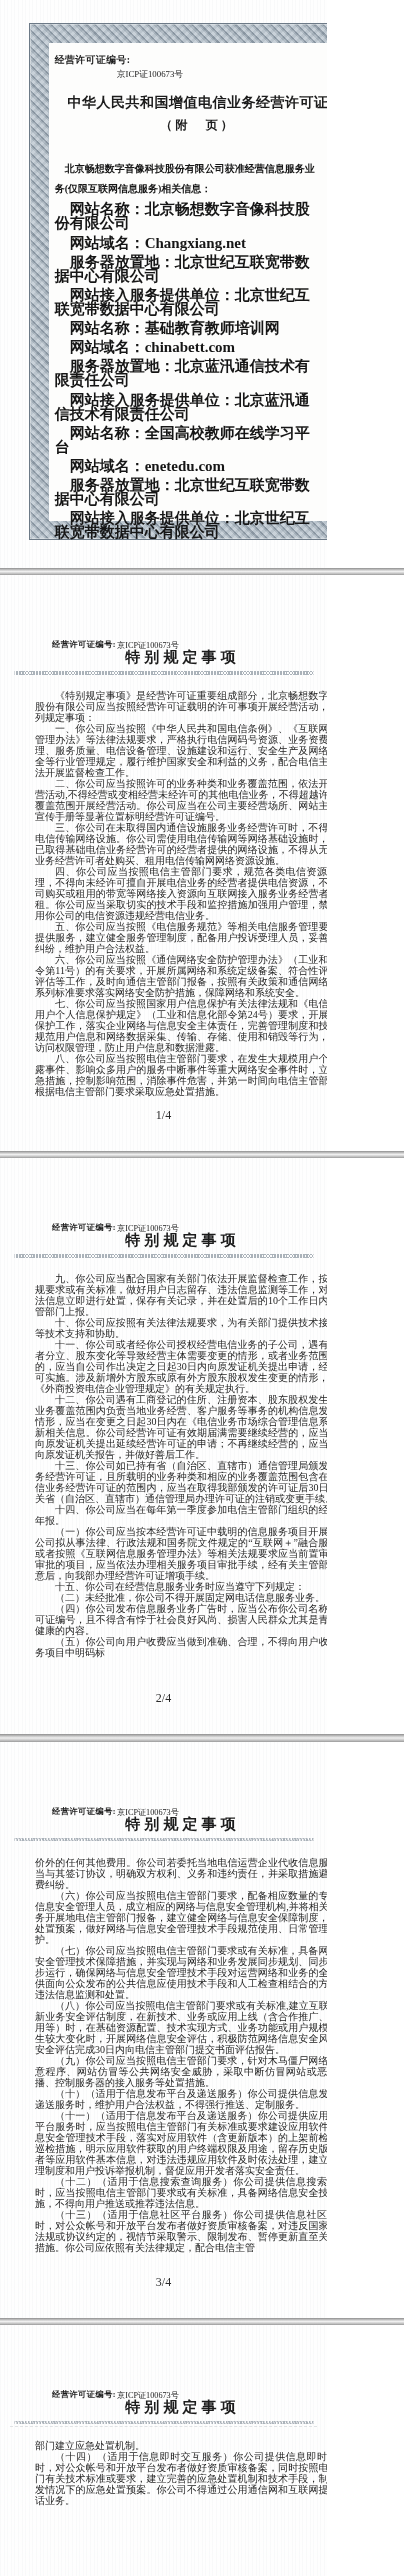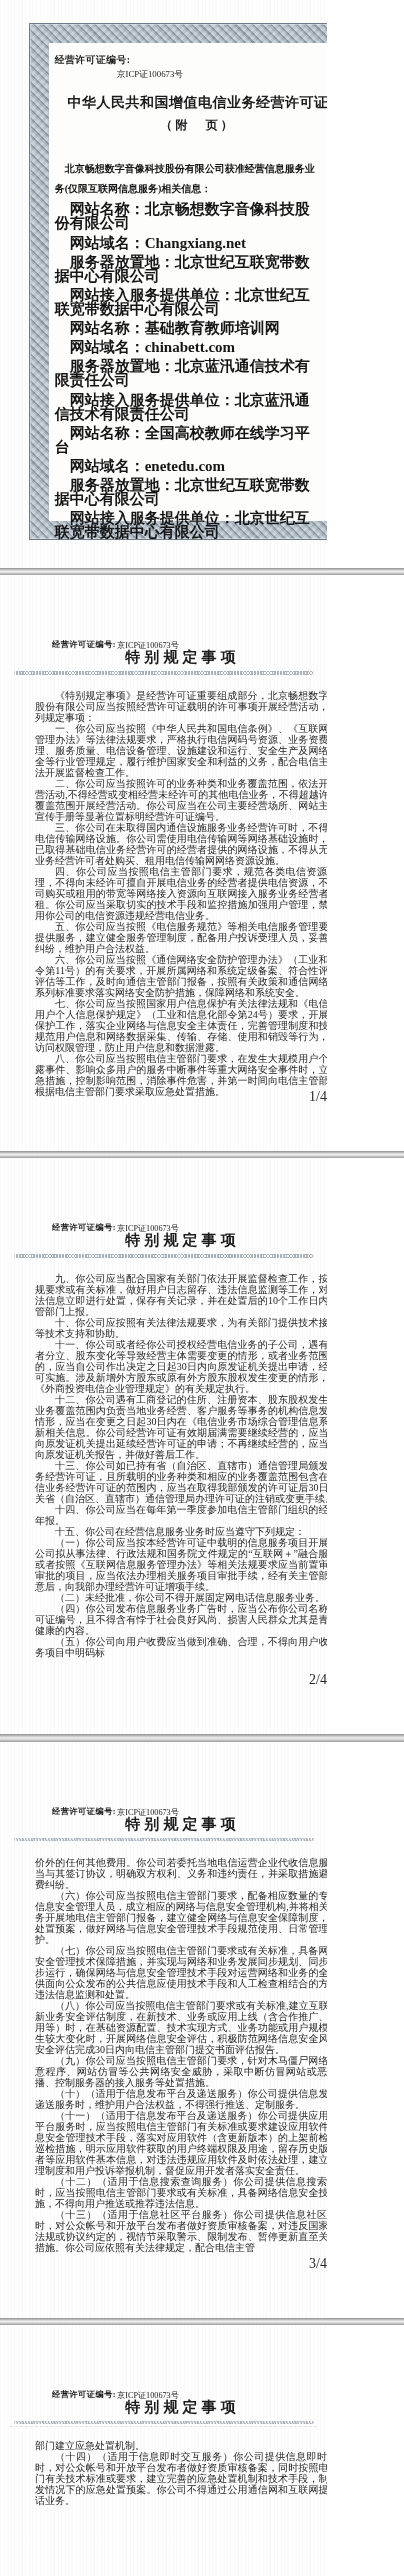--- a/index.html
+++ b/index.html
@@ -31,21 +31,21 @@
   .pt-licnum{position:absolute;top:65px;left:117px;font-size:8.2px;}
   .pt-title{position:absolute;top:73px;left:0;width:100%;text-align:center;font-size:15px;font-weight:bold;letter-spacing:4.1px;margin-left:19px;}
   .zigzag{position:absolute;top:96px;left:50%;transform:translateX(-50%);width:299px;height:3.6px;opacity:.8;
     background:
       repeating-linear-gradient(115deg,#97a1aa 0 1px,transparent 1px 2.6px),
       repeating-linear-gradient(65deg,#97a1aa 0 1px,transparent 1px 2.6px);}
   .scan-line{position:absolute;top:101px;left:10.3px;right:10.3px;border-top:1px dashed rgba(190,195,200,0.45);}
   .pt-body{position:absolute;top:115px;left:35px;width:334px;font-size:10px;line-height:11px;text-align:justify;color:#242424;}
   .pt-body p{margin:0;text-indent:2em;}
   .pt-body p.flush{text-indent:0;}
-  .pt-footer{position:absolute;left:0;width:100%;text-align:right;font-size:14px;bottom:46px;color:#2a2a2a;}
+  .pt-footer{position:absolute;left:0;width:100%;text-align:center;font-size:12px;bottom:28px;color:#2a2a2a;}
 </style>
 </head>
 <body>
 
 <div class="doc">
 
   <section class="page page-cert">
     <div class="cert-frame">
       <div class="cert-inner">
         <div>
@@ -104,22 +104,22 @@
     <div class="pt-title">特别规定事项</div>
     <div class="zigzag"></div>
     <div class="pt-body">
 
     <p>九、你公司应当配合国家有关部门依法开展监督检查工作，按照法律法规要求或有关标准，做好用户日志留存、违法信息监测等工作，对发现的违法信息立即进行处置，保存有关记录，并在处置后的10个工作日内向电信主管部门上报。</p>
         <p>十、你公司应按照有关法律法规要求，为有关部门提供技术接口和解密等技术支持和协助。</p>
         <p>十一、你公司或者经你公司授权经营电信业务的子公司，遇有因合并或者分立、股东变化等导致经营主体需要变更的情形，或者业务范围需要变化的，应当自公司作出决定之日起30日内向原发证机关提出申请，经批准后方可实施。涉及新增外方股东或原有外方股东股权发生变更的情形，应当按照《外商投资电信企业管理规定》的有关规定执行。</p>
         <p>十二、你公司遇有工商登记的住所、注册资本、股东股权发生变更，或业务覆盖范围内负责当地业务经营、客户服务等事务的机构信息发生变化的情形，应当在变更之日起30日内在《电信业务市场综合管理信息系统》中更新相关信息。你公司经营许可证有效期届满需要继续经营的，应当提前90日向原发证机关提出延续经营许可证的申请；不再继续经营的，应当提前90日向原发证机关报告，并做好善后工作。</p>
         <p>十三、你公司如已持有省（自治区、直辖市）通信管理局颁发的电信业务经营许可证，且所载明的业务种类和相应的业务覆盖范围包含在跨地区电信业务经营许可证的范围内，应当在取得我部颁发的许可证后30日内，向相关省（自治区、直辖市）通信管理局办理许可证的注销或变更手续。</p>
         <p>十四、你公司应当在每年第一季度参加电信主管部门组织的经营许可证年报。</p>
+        <p>（一）你公司应当按本经营许可证中载明的信息服务项目开展业务。你公司拟从事法律、行政法规和国务院文件规定的“互联网＋”融合服务项目，或者按照《互联网信息服务管理办法》等相关法规要求应当前置审批或专项审批的项目，应当依法办理相关服务项目审批手续，经有关主管部门审核同意后，向我部办理经营许可证增项手续。</p>
         <p>十五、你公司在经营信息服务业务时应当遵守下列规定：</p>
-        <p>（一）你公司应当按本经营许可证中载明的信息服务项目开展业务。你公司拟从事法律、行政法规和国务院文件规定的“互联网＋”融合服务项目，或者按照《互联网信息服务管理办法》等相关法规要求应当前置审批或专项审批的项目，应当依法办理相关服务项目审批手续，经有关主管部门审核同意后，向我部办理经营许可证增项手续。</p>
         <p>（二）未经批准，你公司不得开展固定网电话信息服务业务。</p>
         <p>（四）你公司发布信息服务业务广告时，应当公布你公司名称和经营许可证编号，且不得含有悖于社会良好风尚、损害人民群众尤其是青少年身心健康的内容。</p>
         <p>（五）你公司向用户收费应当做到准确、合理，不得向用户收取信息服务项目中明码标</p>
       </div>
     <div class="pt-footer">2/4</div>
   </section>
 
   <div class="sep"></div>
 
   <section class="page page-t">

